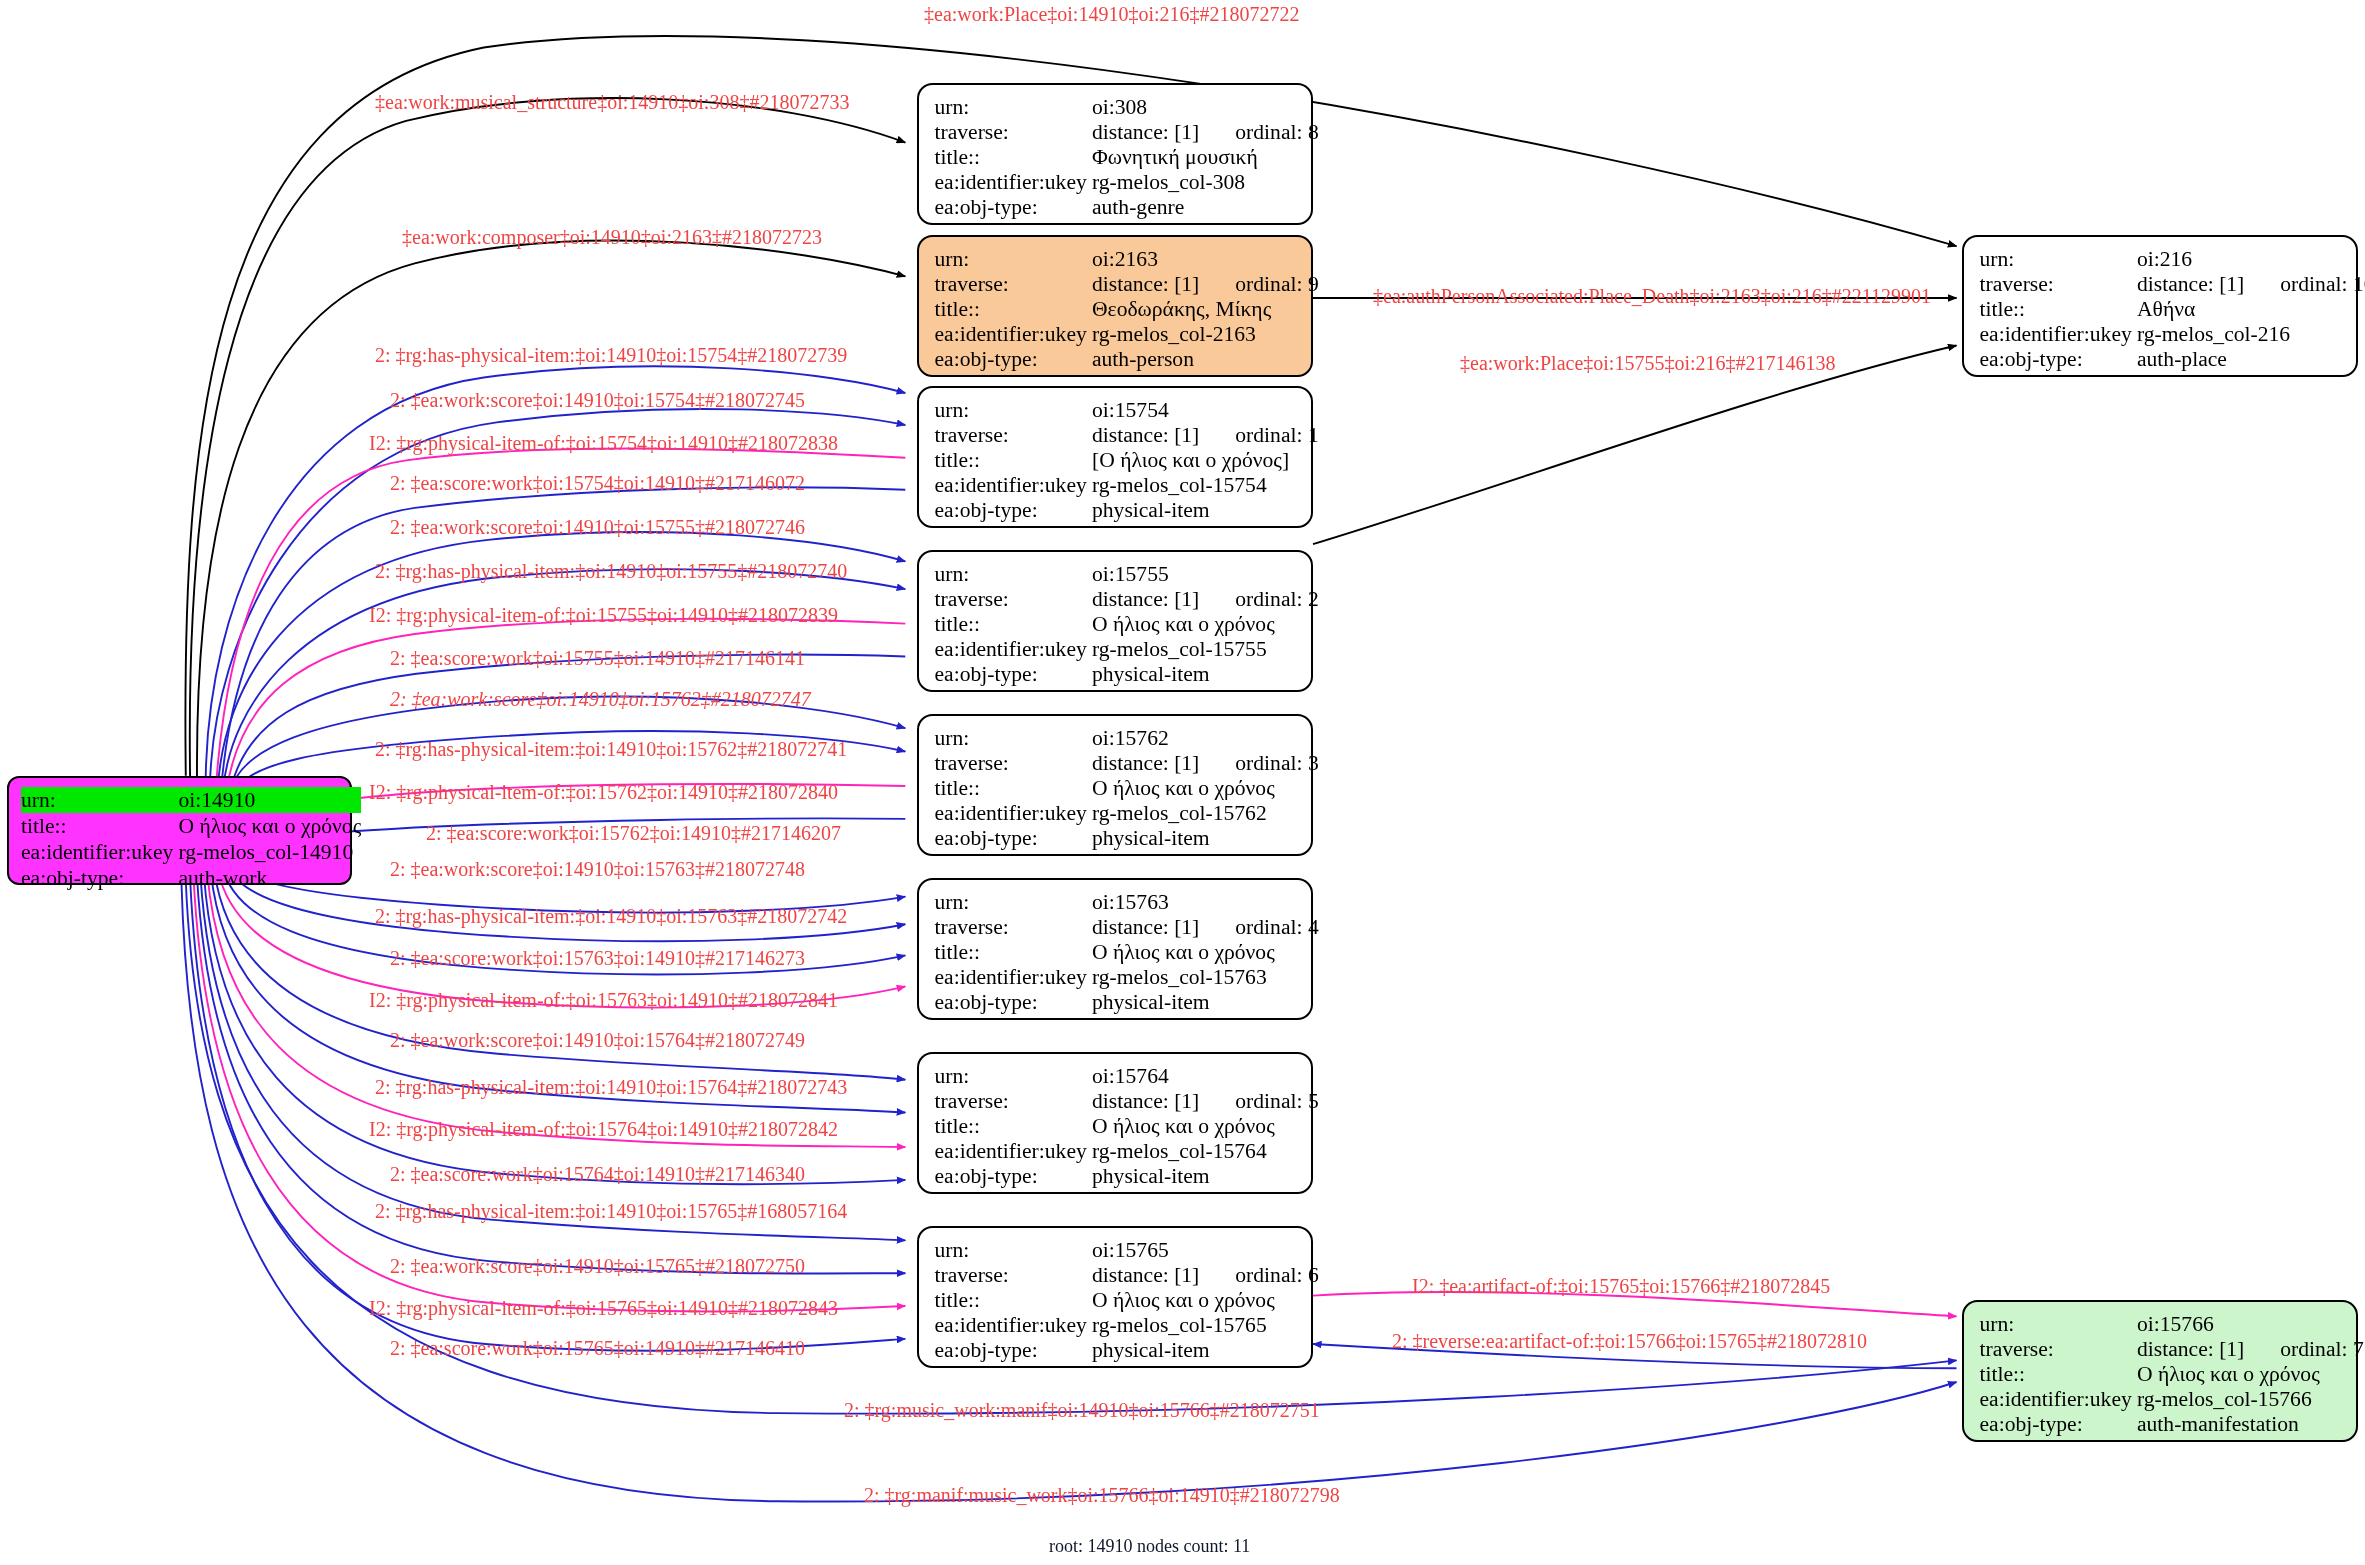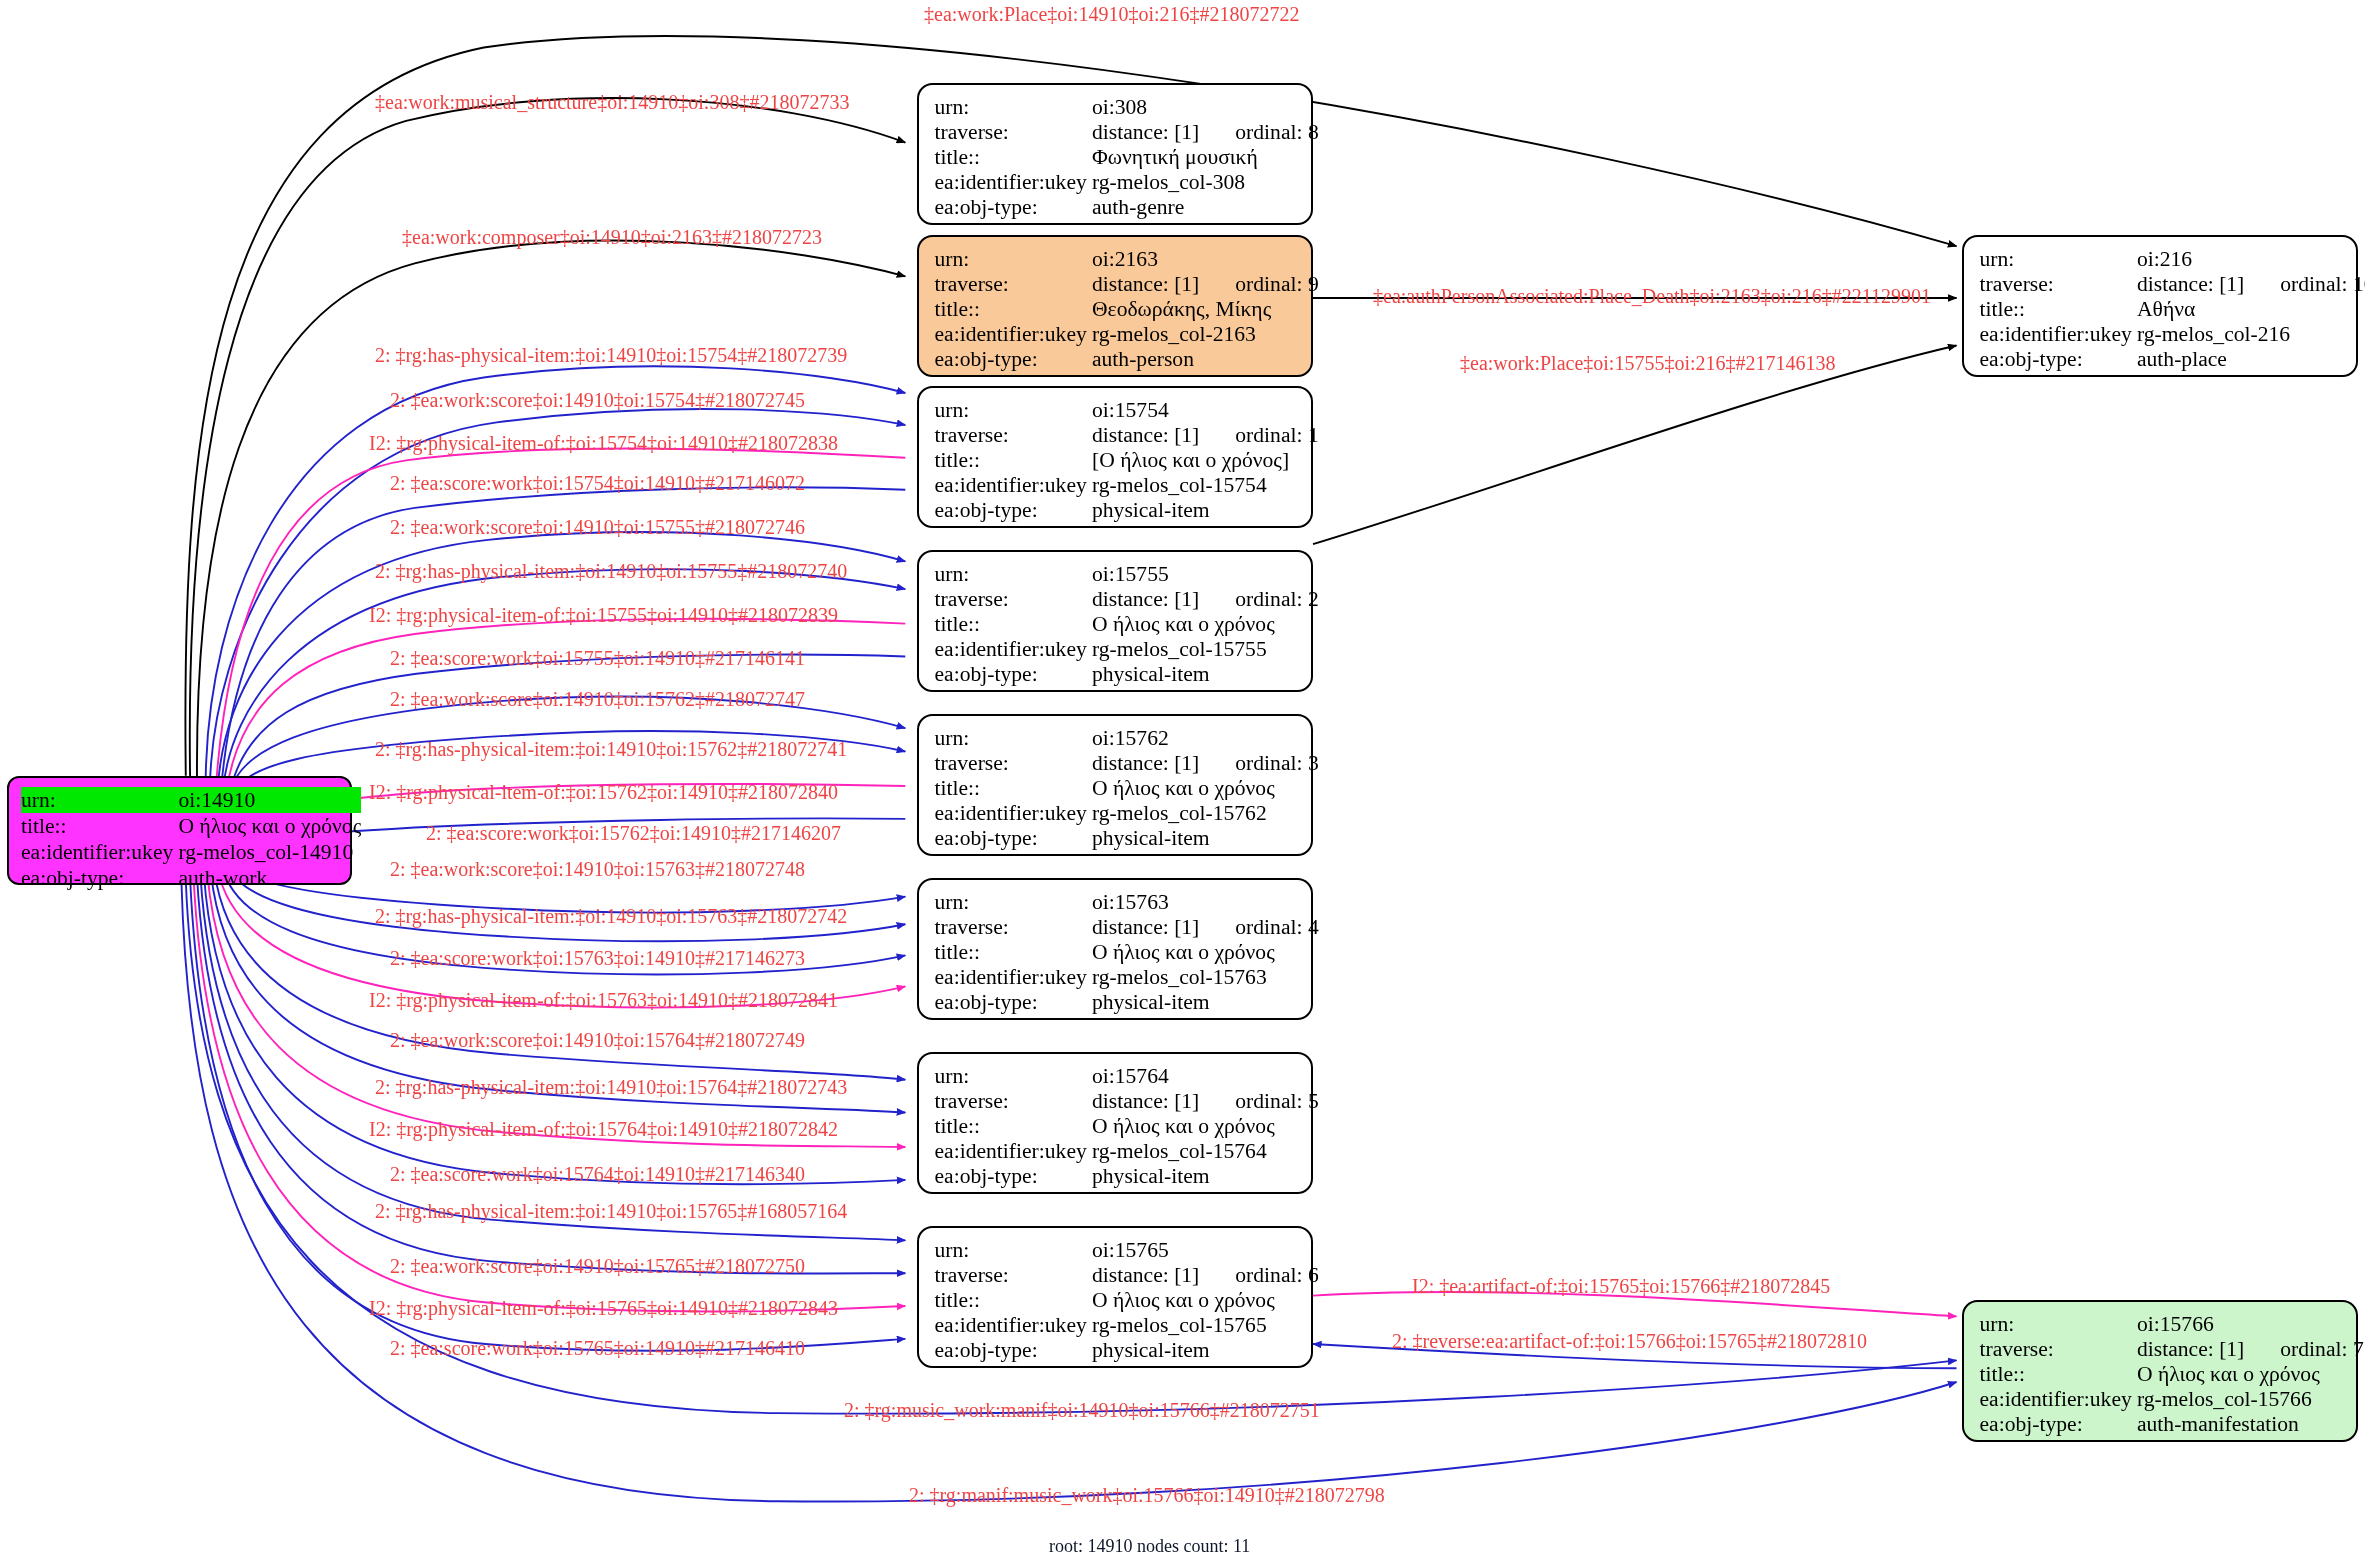--- a/index.html
+++ b/index.html
@@ -431,21 +431,21 @@
   <div class="elabel" style="left:375px;top:344px;">2: ‡rg:has-physical-item:‡oi:14910‡oi:15754‡#218072739</div>
   <div class="elabel" style="left:390px;top:389px;">2: ‡ea:work:score‡oi:14910‡oi:15754‡#218072745</div>
   <div class="elabel" style="left:369px;top:432px;">I2: ‡rg:physical-item-of:‡oi:15754‡oi:14910‡#218072838</div>
   <div class="elabel" style="left:390px;top:472px;">2: ‡ea:score:work‡oi:15754‡oi:14910‡#217146072</div>
 
   <div class="elabel" style="left:390px;top:516px;">2: ‡ea:work:score‡oi:14910‡oi:15755‡#218072746</div>
   <div class="elabel" style="left:375px;top:560px;">2: ‡rg:has-physical-item:‡oi:14910‡oi:15755‡#218072740</div>
   <div class="elabel" style="left:369px;top:604px;">I2: ‡rg:physical-item-of:‡oi:15755‡oi:14910‡#218072839</div>
   <div class="elabel" style="left:390px;top:647px;">2: ‡ea:score:work‡oi:15755‡oi:14910‡#217146141</div>
 
-  <div class="elabel" style="left:390px;top:688px;">2: ‡ea:work:score‡oi:14910‡oi:15762‡#218072747</div>
+  <div class="elabel" style="left:390px;top:688px;font-style:italic;">2: ‡ea:work:score‡oi:14910‡oi:15762‡#218072747</div>
   <div class="elabel" style="left:375px;top:738px;">2: ‡rg:has-physical-item:‡oi:14910‡oi:15762‡#218072741</div>
   <div class="elabel" style="left:369px;top:781px;">I2: ‡rg:physical-item-of:‡oi:15762‡oi:14910‡#218072840</div>
   <div class="elabel" style="left:390px;top:822px;margin-left:36px;">2: ‡ea:score:work‡oi:15762‡oi:14910‡#217146207</div>
 
   <div class="elabel" style="left:390px;top:858px;">2: ‡ea:work:score‡oi:14910‡oi:15763‡#218072748</div>
   <div class="elabel" style="left:375px;top:905px;">2: ‡rg:has-physical-item:‡oi:14910‡oi:15763‡#218072742</div>
   <div class="elabel" style="left:390px;top:947px;">2: ‡ea:score:work‡oi:15763‡oi:14910‡#217146273</div>
   <div class="elabel" style="left:369px;top:989px;">I2: ‡rg:physical-item-of:‡oi:15763‡oi:14910‡#218072841</div>
 
   <div class="elabel" style="left:390px;top:1029px;">2: ‡ea:work:score‡oi:14910‡oi:15764‡#218072749</div>
@@ -458,18 +458,18 @@
   <div class="elabel" style="left:369px;top:1297px;">I2: ‡rg:physical-item-of:‡oi:15765‡oi:14910‡#218072843</div>
   <div class="elabel" style="left:390px;top:1337px;">2: ‡ea:score:work‡oi:15765‡oi:14910‡#217146410</div>
 
   <div class="elabel" style="left:1373px;top:285px;">‡ea:authPersonAssociated:Place_Death‡oi:2163‡oi:216‡#221129901</div>
   <div class="elabel" style="left:1460px;top:352px;">‡ea:work:Place‡oi:15755‡oi:216‡#217146138</div>
 
   <div class="elabel" style="left:1412px;top:1275px;">I2: ‡ea:artifact-of:‡oi:15765‡oi:15766‡#218072845</div>
   <div class="elabel" style="left:1392px;top:1330px;">2: ‡reverse:ea:artifact-of:‡oi:15766‡oi:15765‡#218072810</div>
 
   <div class="elabel" style="left:844px;top:1399px;">2: ‡rg:music_work:manif‡oi:14910‡oi:15766‡#218072751</div>
-  <div class="elabel" style="left:864px;top:1484px;margin-left:45px;">2: ‡rg:manif:music_work‡oi:15766‡oi:14910‡#218072798</div>
+  <div class="elabel" style="left:864px;top:1484px;">2: ‡rg:manif:music_work‡oi:15766‡oi:14910‡#218072798</div>
 
   <div class="footer" style="left:1049px;top:1536px;">root: 14910 nodes count: 11</div>
 
 </div>
 
 
 </body></html>

